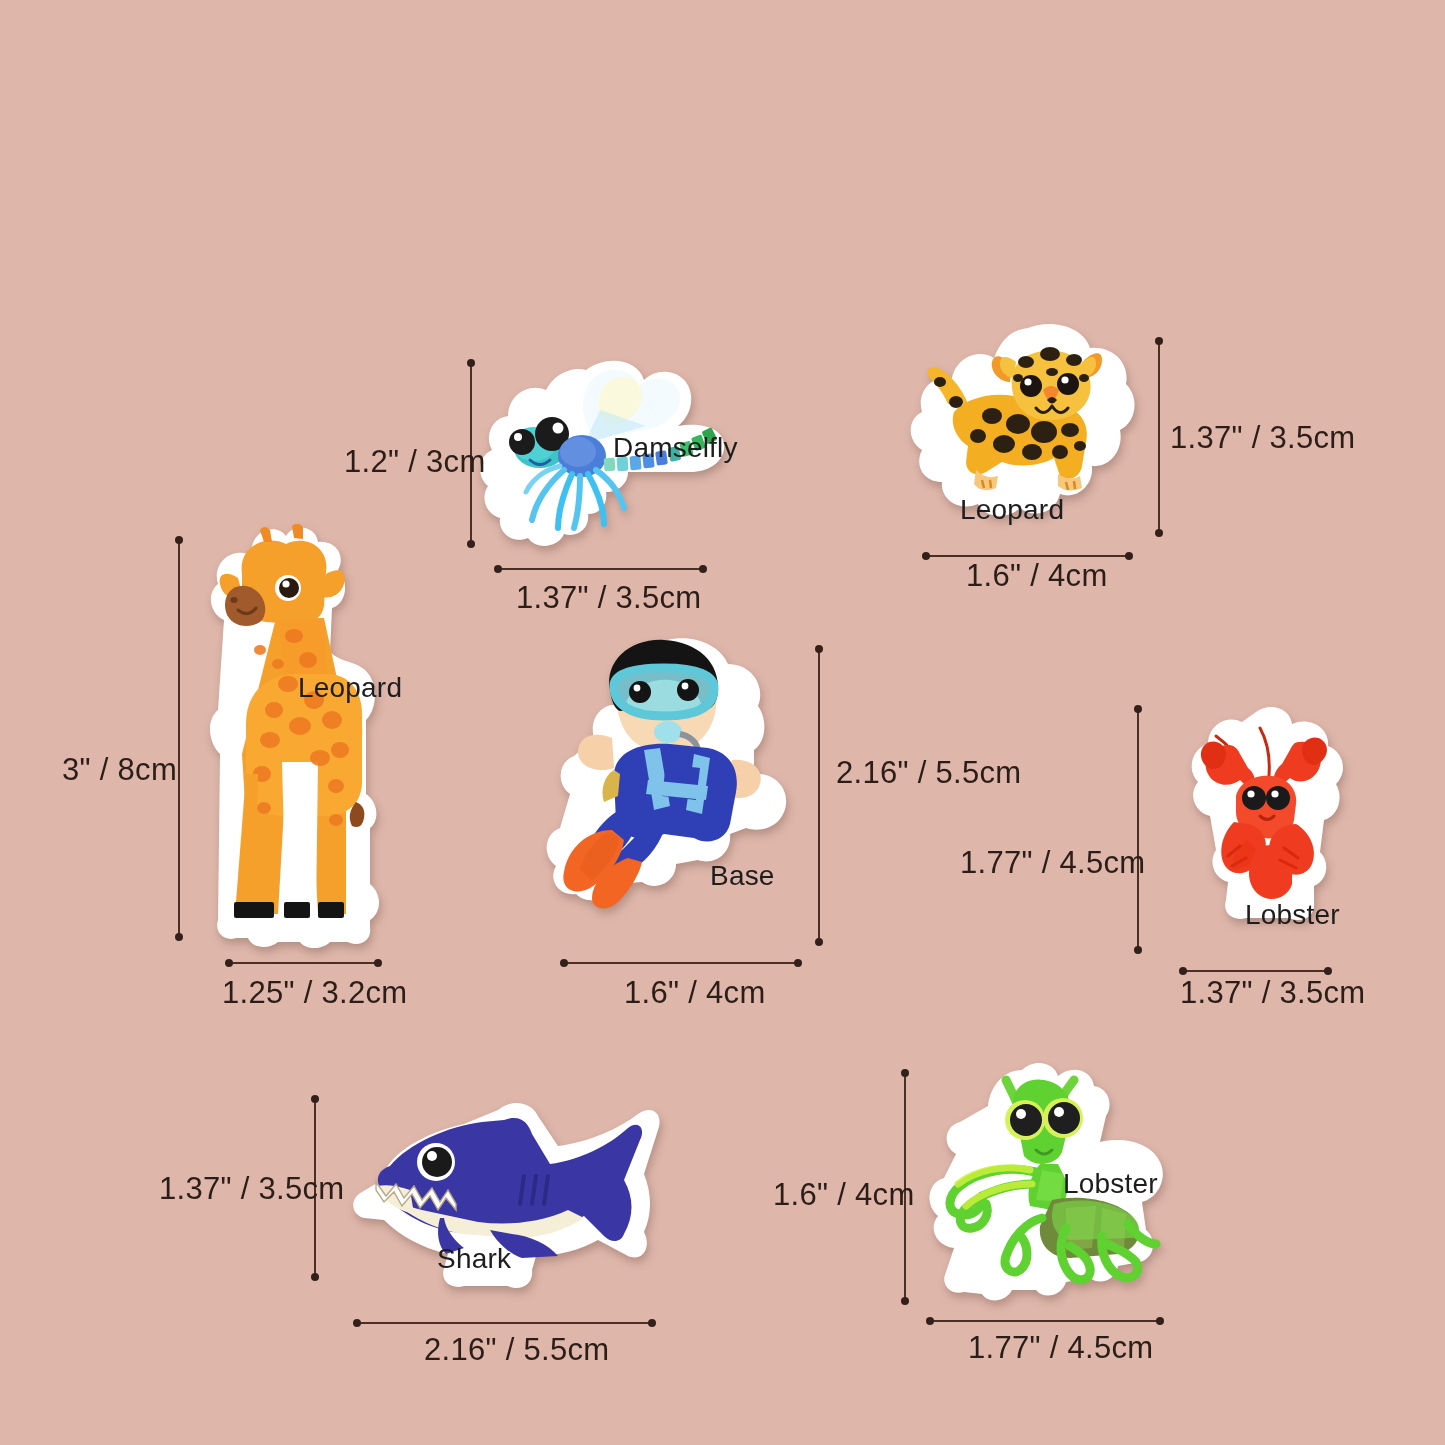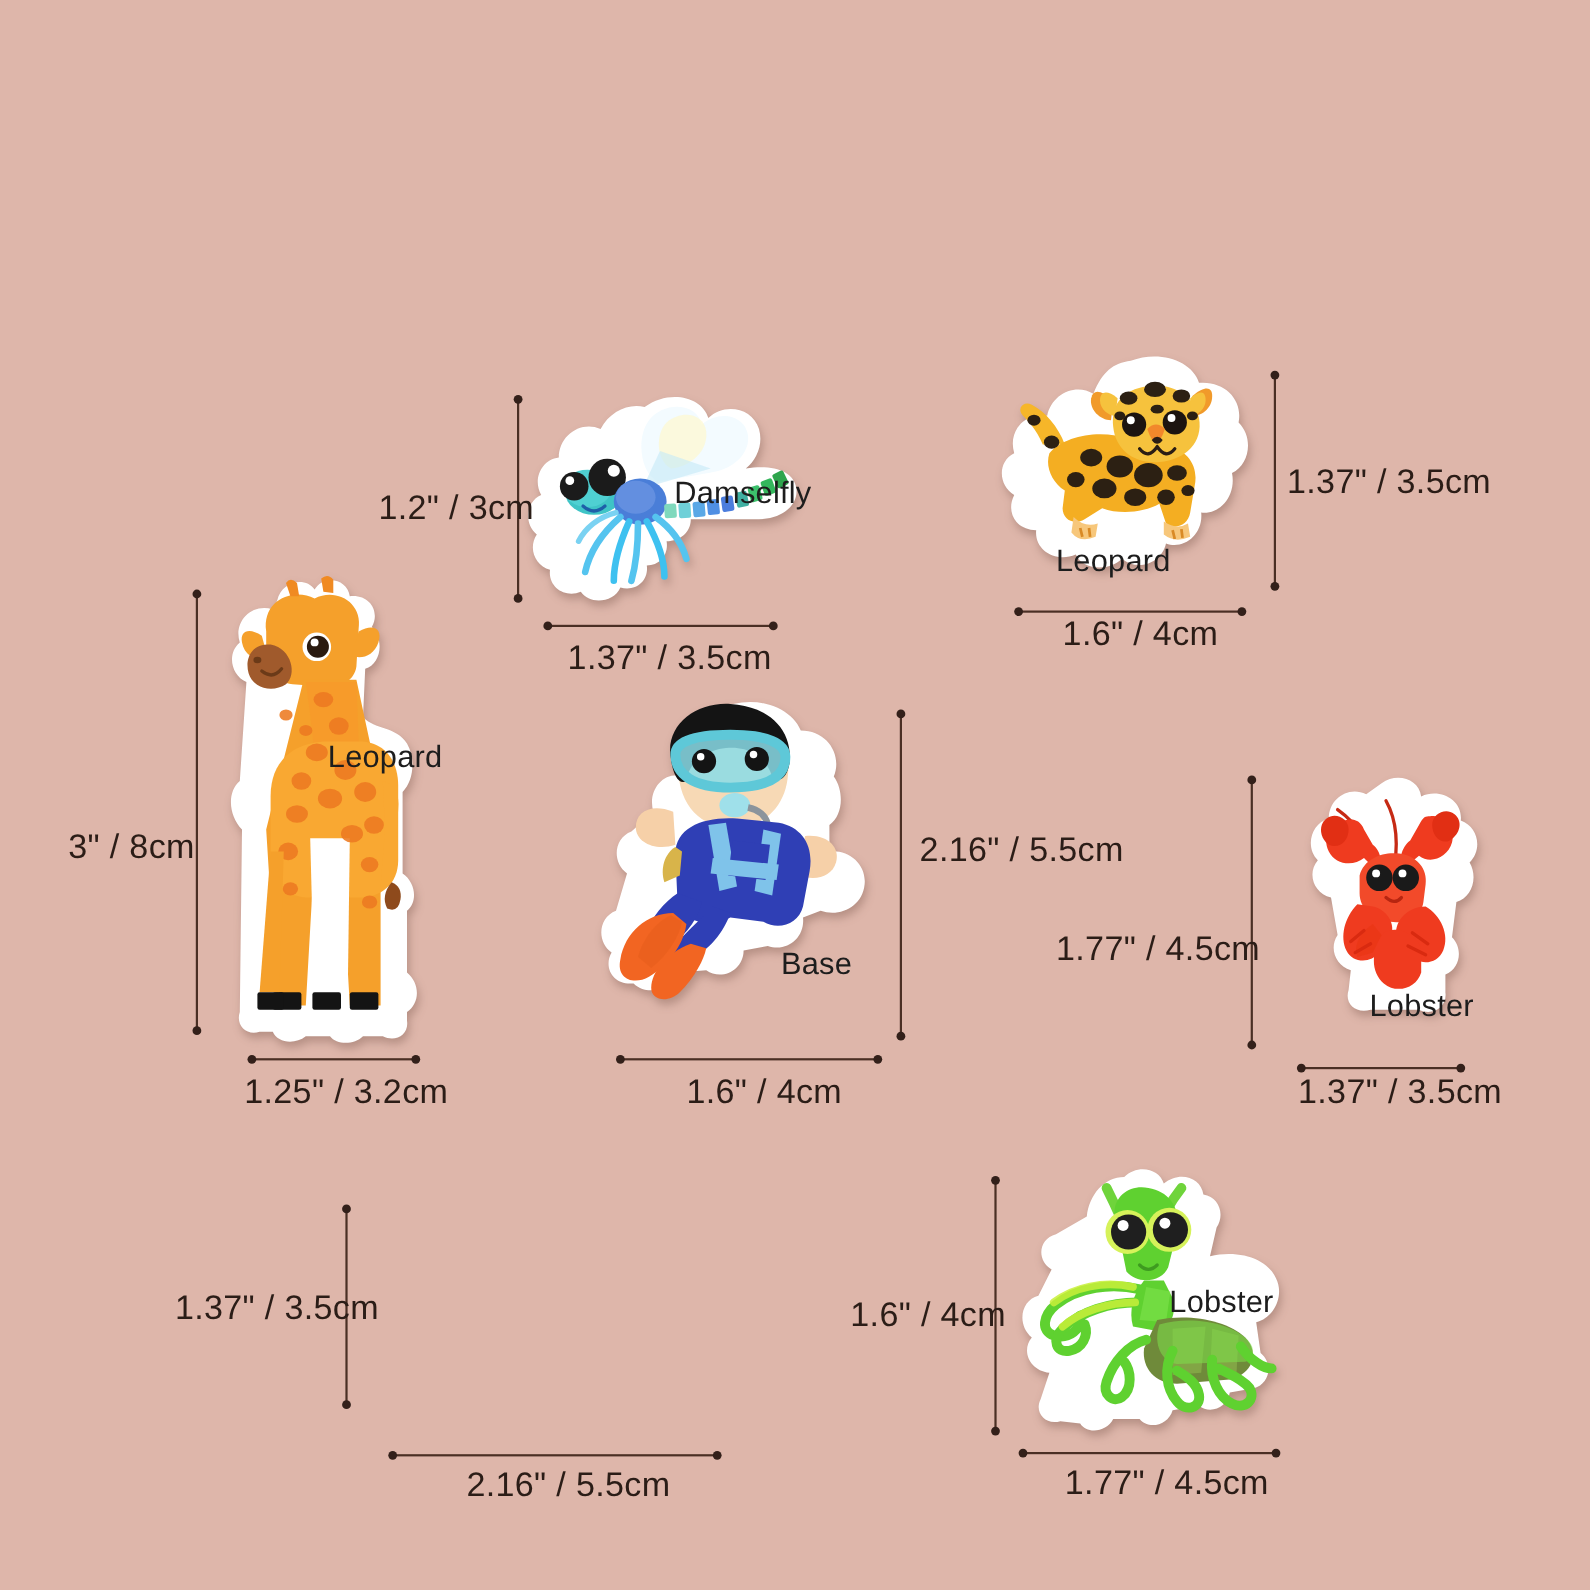--- a/index.html
+++ b/index.html
@@ -308,20 +308,48 @@
   </div>
   <div class="dim-line v" style="left:1137px;top:708px;height:242px;"></div>
   <div class="dim-dot" style="left:1134px;top:705px;"></div>
   <div class="dim-dot" style="left:1134px;top:946px;"></div>
   <div class="dim-label" style="left:960px;top:845px;">1.77" / 4.5cm</div>
   <div class="dim-line h" style="left:1182px;top:970px;width:146px;"></div>
   <div class="dim-dot" style="left:1179px;top:967px;"></div>
   <div class="dim-dot" style="left:1324px;top:967px;"></div>
   <div class="dim-label" style="left:1180px;top:975px;">1.37" / 3.5cm</div>
 
+  <div class="sticker" style="left:352px;top:1098px;width:310px;height:200px;">
+    <svg width="310" height="200" viewBox="0 0 310 200">
+      <path fill="#ffffff" d="M146 12 C160 0 180 4 186 18 L206 48 C238 44 268 30 286 16 C300 6 312 16 306 32
+        L292 76 C300 96 300 116 292 134 C300 150 290 164 276 158 L246 142
+        C228 152 206 158 184 158 L180 172 C182 186 168 194 156 188 L112 188
+        C98 192 88 182 92 170 L96 156 C70 150 48 138 32 122 L12 120
+        C-2 116 -2 100 10 94 L30 82 C34 56 74 34 112 26Z"></path>
+      <g>
+        <path fill="#3a37a5" d="M152 22 C168 16 176 24 180 36 L198 66 C228 62 256 48 276 30 C286 22 294 30 288 42
+          L272 82 C282 100 282 118 272 136 C268 146 258 144 252 138 L232 118
+          C212 130 184 138 158 138 L100 134 C70 128 44 112 30 94 C22 82 26 72 38 68
+          C56 46 96 28 130 24Z"></path>
+        <path fill="#312e96" d="M198 66 C206 58 216 42 222 28 L238 24 C234 44 222 60 210 70Z" opacity=".0"></path>
+        <path fill="#f6efd8" d="M34 96 C50 114 78 130 110 136 L164 140 C190 140 214 132 232 120 L216 112
+          C190 124 158 128 126 124 L70 112 C54 108 42 102 34 96Z"></path>
+        <path fill="#f6efd8" d="M26 88 C30 102 44 112 62 116 L58 92 C46 88 34 86 26 88Z"></path>
+        <path fill="#ffffff" stroke="#b8a98a" stroke-width="1.4" d="M24 84 L34 98 L44 86 L52 100 L62 88 L70 102 L80 90 L88 104 L96 92 L104 106
+                 L104 112 L94 100 L86 112 L78 98 L68 110 L60 96 L50 108 L42 94 L32 104 L24 92Z"></path>
+        <circle cx="84" cy="64" r="19" fill="#ffffff"></circle>
+        <circle cx="85" cy="64" r="15" fill="#1a1a1a"></circle>
+        <circle cx="80" cy="58" r="5" fill="#ffffff"></circle>
+        <path d="M172 78 l-4 28 M184 78 l-4 28 M196 78 l-4 28" stroke="#2c2a86" stroke-width="4" stroke-linecap="round"></path>
+        <path fill="#3a37a5" d="M138 132 C146 146 158 156 170 160 L206 158 C196 146 178 138 160 136Z"></path>
+        <path fill="#3a37a5" d="M88 120 C84 134 86 148 94 156 L112 150 C102 142 94 132 92 120Z"></path>
+      </g>
+    </svg>
+    <div class="stk-name" style="left:85px;top:145px;">Shark</div>
+  </div>
   <div class="dim-line v" style="left:314px;top:1098px;height:178px;"></div>
   <div class="dim-dot" style="left:311px;top:1095px;"></div>
   <div class="dim-dot" style="left:311px;top:1273px;"></div>
   <div class="dim-label" style="left:159px;top:1171px;">1.37" / 3.5cm</div>
   <div class="dim-line h" style="left:356px;top:1322px;width:296px;"></div>
   <div class="dim-dot" style="left:353px;top:1319px;"></div>
   <div class="dim-dot" style="left:648px;top:1319px;"></div>
   <div class="dim-label" style="left:424px;top:1332px;">2.16" / 5.5cm</div>
 
   <div class="sticker" style="left:920px;top:1058px;width:250px;height:260px;">

